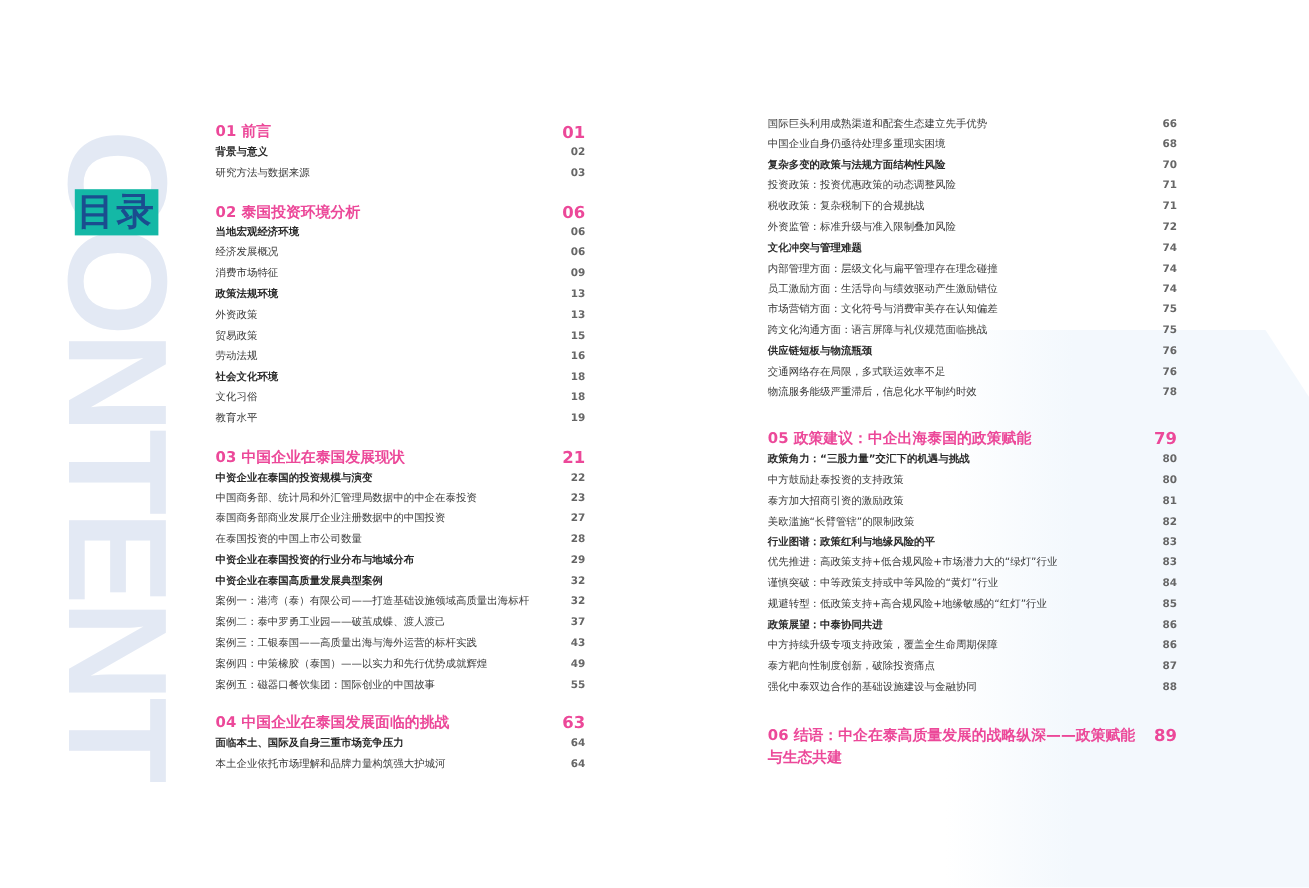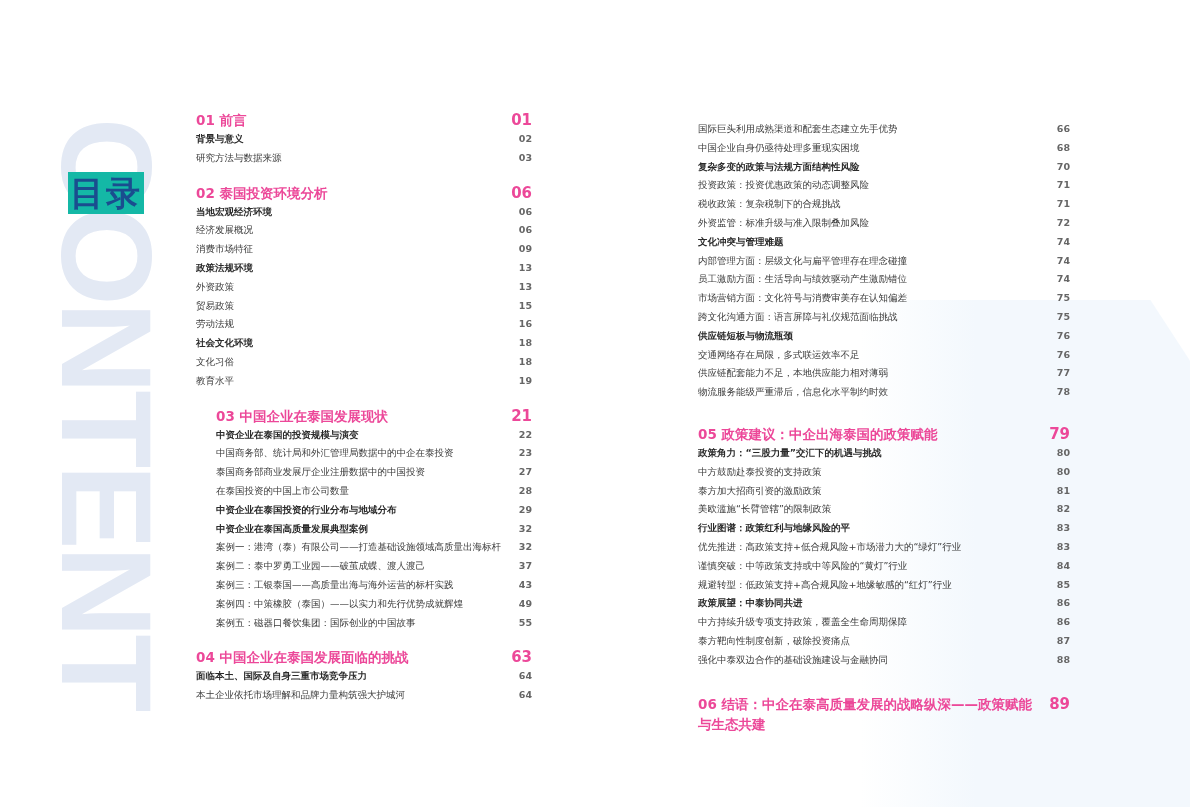--- a/index.html
+++ b/index.html
@@ -57,21 +57,21 @@
     z-index: 2;
     background: #14b8a6;
     padding: 0 2px;
     line-height: 42px;
   }
   .column {
     position: absolute;
     z-index: 1;
   }
   .col-left { left: 196px; top: 110px; width: 336px; }
-  .col-right { left: 698px; top: 120px; width: 372px; }
+  .col-right { left: 698px; top: 104px; width: 372px; }
   .section { margin-bottom: 18px; }
   .sec-head {
     display: flex;
     justify-content: space-between;
     align-items: flex-start;
     color: #ec4899;
     font-weight: bold;
     font-size: 13.5px;
     line-height: 20px;
     margin-bottom: 0px;
@@ -154,21 +154,21 @@
       </div>
       <div class="entry">
         <span class="e-title">文化习俗</span>
         <span class="e-page">18</span>
       </div>
       <div class="entry">
         <span class="e-title">教育水平</span>
         <span class="e-page">19</span>
       </div>
     </div>
-    <div class="section" style="margin-bottom: 15px; margin-left: 20px;">
+    <div class="section" style="margin-bottom: 15px;">
       <div class="sec-head">
         <span class="sec-title">03 中国企业在泰国发展现状</span>
         <span class="sec-page">21</span>
       </div>
       <div class="entry bold">
         <span class="e-title">中资企业在泰国的投资规模与演变</span>
         <span class="e-page">22</span>
       </div>
       <div class="entry">
         <span class="e-title">中国商务部、统计局和外汇管理局数据中的中企在泰投资</span>
@@ -274,24 +274,20 @@
       </div>
       <div class="entry bold">
         <span class="e-title">供应链短板与物流瓶颈</span>
         <span class="e-page">76</span>
       </div>
       <div class="entry">
         <span class="e-title">交通网络存在局限，多式联运效率不足</span>
         <span class="e-page">76</span>
       </div>
       <div class="entry">
-        <span class="e-title">供应链配套能力不足，本地供应能力相对薄弱</span>
-        <span class="e-page">77</span>
-      </div>
-      <div class="entry">
         <span class="e-title">物流服务能级严重滞后，信息化水平制约时效</span>
         <span class="e-page">78</span>
       </div>
     </div>
     <div class="section" style="margin-bottom: 24px;">
       <div class="sec-head">
         <span class="sec-title">05 政策建议：中企出海泰国的政策赋能</span>
         <span class="sec-page">79</span>
       </div>
       <div class="entry bold">

